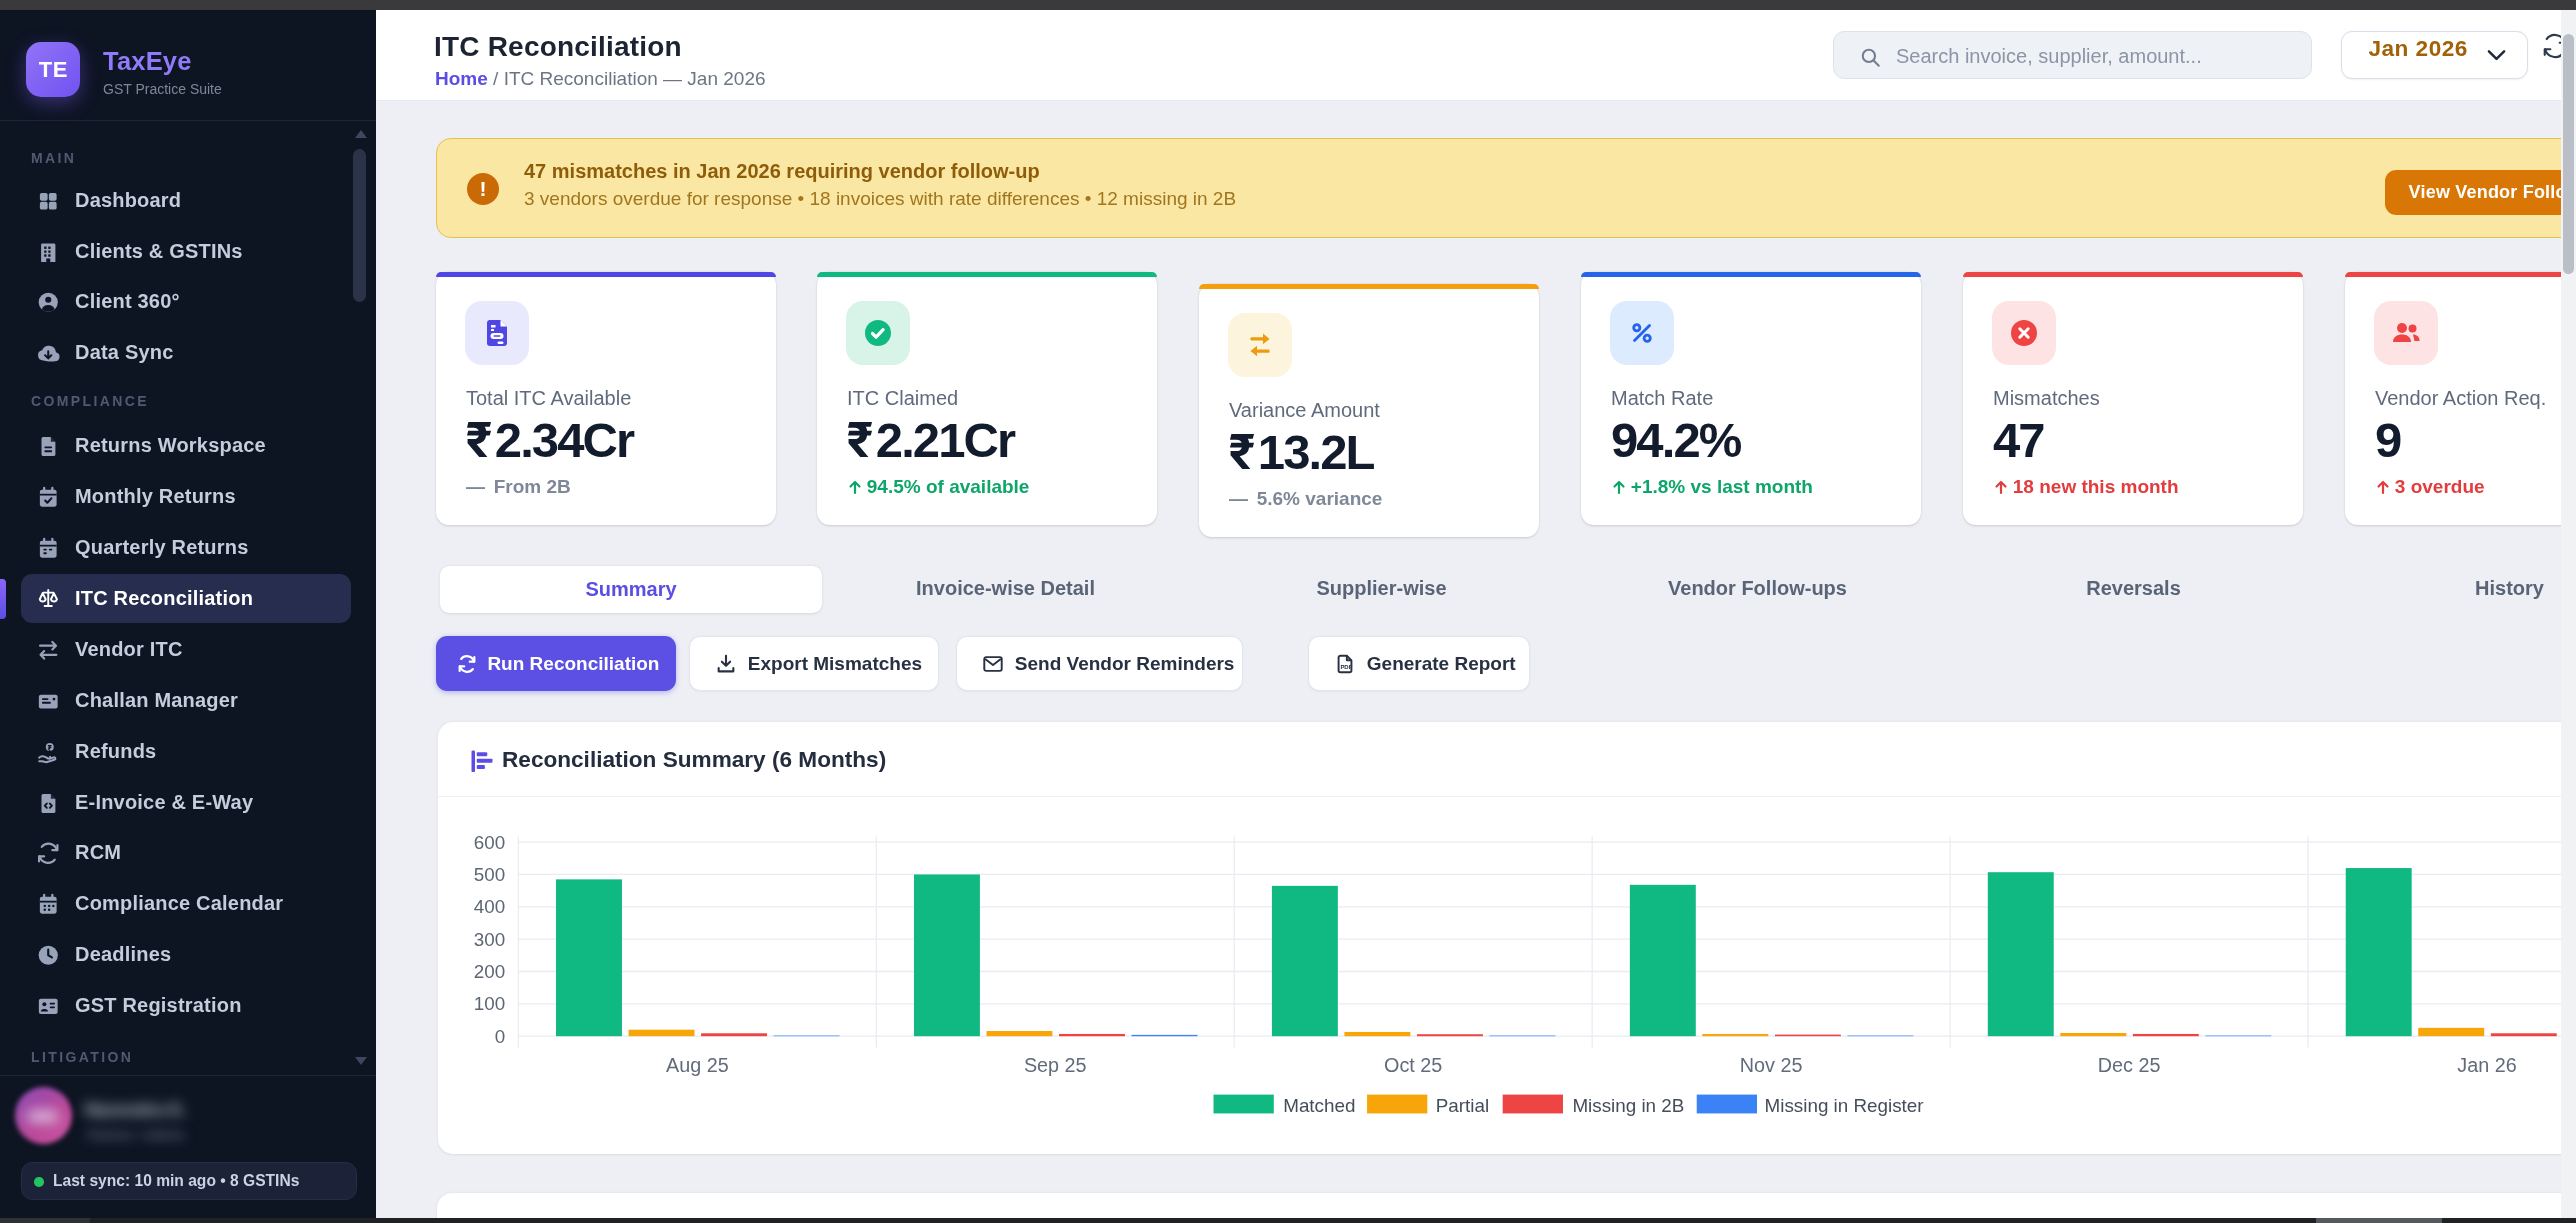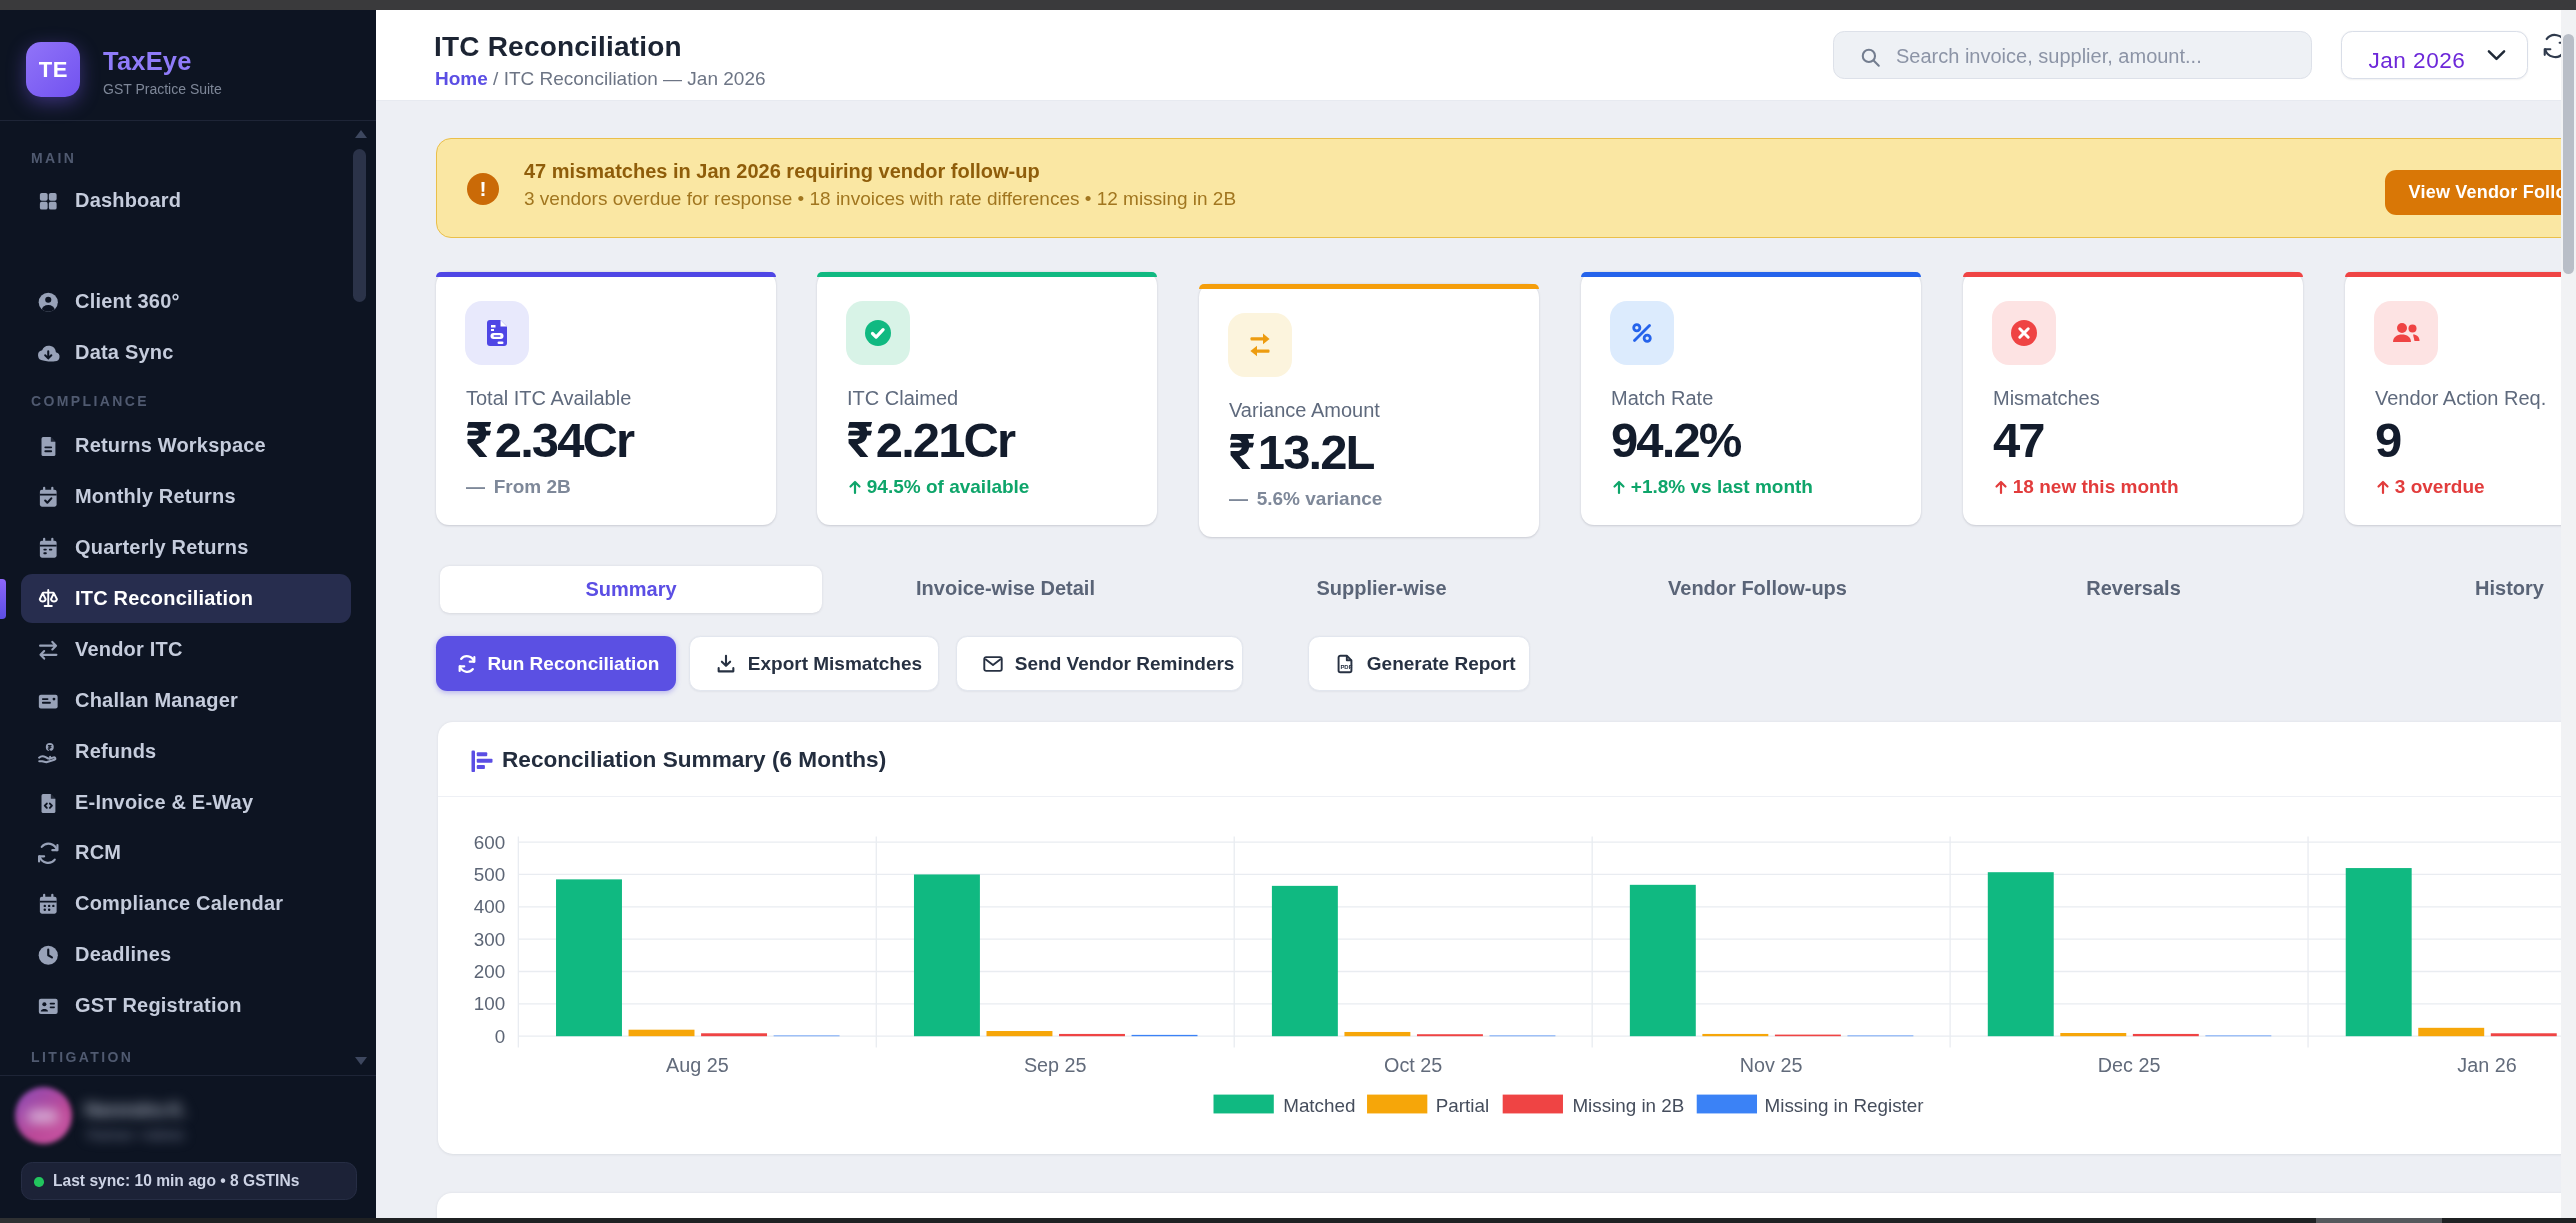--- a/index.html
+++ b/index.html
@@ -43,21 +43,21 @@
   #synctxt { position:absolute; left:31px; top:8.5px; font-size:15.6px; font-weight:bold; color:#ccd2e4; white-space:nowrap; }
   
   #mainhdr { left:376px; top:10.4px; width:2200px; height:91px; background:#fff; border-bottom:0.9px solid #e7eaf0; z-index:10; }
   #ptitle { position:absolute; left:58px; top:21px; font-size:28px; font-weight:bold; color:#1c2433; letter-spacing:0.2px; }
   #bcrumb { position:absolute; left:59px; top:58px; font-size:19px; color:#6d7585; }
   #bcrumb a { color:#5b4ee4; text-decoration:none; font-weight:bold; }
   #searchbox { position:absolute; left:1457px; top:21px; width:479px; height:48px; background:#eef1f5; border:0.9px solid #dde1e9; border-radius:11.3px; }
   #searchbox .ph { position:absolute; left:62px; top:12.3px; font-size:20px; color:#8c94a6; }
   #searchbox svg { position:absolute; left:24.5px; top:13.2px; }
   #selbox { position:absolute; left:1965px; top:21px; width:187px; height:48px; background:#fff; border:0.9px solid #d9dee8; border-radius:11.3px; box-shadow:0 0.9px 1.9px rgba(16,24,40,.06); }
-  #selbox .tx { position:absolute; left:26.4px; top:16px; font-size:22.6px; font-weight:normal; color:#6d28d9; letter-spacing:0.5px; }
+  #selbox .tx { position:absolute; left:26.4px; top:4px; font-size:22.6px; font-weight:bold; color:#a16207; letter-spacing:0.5px; }
   #selbox svg { position:absolute; right:21px; top:17px; }
   #rfbtn { position:absolute; left:2165px; top:22px; width:28px; height:28px; color:#2f3a4c;}
   
   #banner { left:436px; top:138px; width:2252px; height:100px; border-radius:15px; background:#fae7a3; border:1.9px solid #eabf4a; z-index:5;}
   #banner .bic { position:absolute; left:30px; top:34px; width:32px; height:32px; border-radius:50%; background:#ca6a07; color:#fff; display:flex; align-items:center; justify-content:center; font-size:21px; font-weight:bold; }
   #banner .bt1 { position:absolute; left:87px; top:21px; font-size:20px; font-weight:bold; color:#8f5d0a; }
   #banner .bt2 { position:absolute; left:87px; top:49px; font-size:19px; color:#a1761f; }
   #banner .bbtn { position:absolute; left:1948px; top:31px; width:311px; height:45px; border-radius:11.3px; background:#d97706; color:#fff; font-size:18px; font-weight:bold; line-height:45px; padding-left:23.6px; letter-spacing:0.2px; }
 </style>
 </head>
@@ -109,20 +109,35 @@
   <div id="sbdiv1"></div>
   <div class="seclab" style="top:140px;">MAIN</div>
   <div class="nav" style="top:165px;">
       <svg class="ic" style="top:13.2px" viewBox="0 0 24 24" width="24.5" height="24.5" fill="currentColor">
         <rect x="3.8" y="3.8" width="7.6" height="7.6" rx="1.8"></rect>
         <rect x="12.6" y="3.8" width="7.6" height="7.6" rx="1.8"></rect>
         <rect x="3.8" y="12.6" width="7.6" height="7.6" rx="1.8"></rect>
         <rect x="12.6" y="12.6" width="7.6" height="7.6" rx="1.8"></rect>
       </svg>
       <span class="lb">Dashboard</span>
+    </div>
+  <div class="nav" style="top:216px;">
+      <svg class="ic" style="top:13.2px" viewBox="0 0 24 24" width="24.5" height="24.5">
+        <path fill="currentColor" d="M6.2 3.5h11.6a1.2 1.2 0 0 1 1.2 1.2v16.8H5V4.7a1.2 1.2 0 0 1 1.2-1.2z"></path>
+        <g fill="#0d1422">
+          <rect x="8" y="6.4" width="2.3" height="2.3" rx=".5"></rect>
+          <rect x="12" y="6.4" width="2.3" height="2.3" rx=".5"></rect>
+          <rect x="8" y="10.2" width="2.3" height="2.3" rx=".5"></rect>
+          <rect x="12" y="10.2" width="2.3" height="2.3" rx=".5"></rect>
+          <rect x="8" y="14" width="2.3" height="2.3" rx=".5"></rect>
+          <rect x="12" y="14" width="2.3" height="2.3" rx=".5"></rect>
+          <rect x="10" y="18" width="4" height="3.5" rx=".6"></rect>
+        </g>
+      </svg>
+      <span class="lb">Clients &amp; GSTINs</span>
     </div>
   <div class="nav" style="top:266px;">
       <svg class="ic" style="top:13.2px" viewBox="0 0 24 24" width="24.5" height="24.5">
         <defs>
           <clipPath id="c360">
             <circle cx="12" cy="12" r="9.4"></circle>
           </clipPath>
         </defs>
         <circle cx="12" cy="12" r="9.4" fill="currentColor"></circle>
         <g clip-path="url(#c360)" fill="#0d1422">

